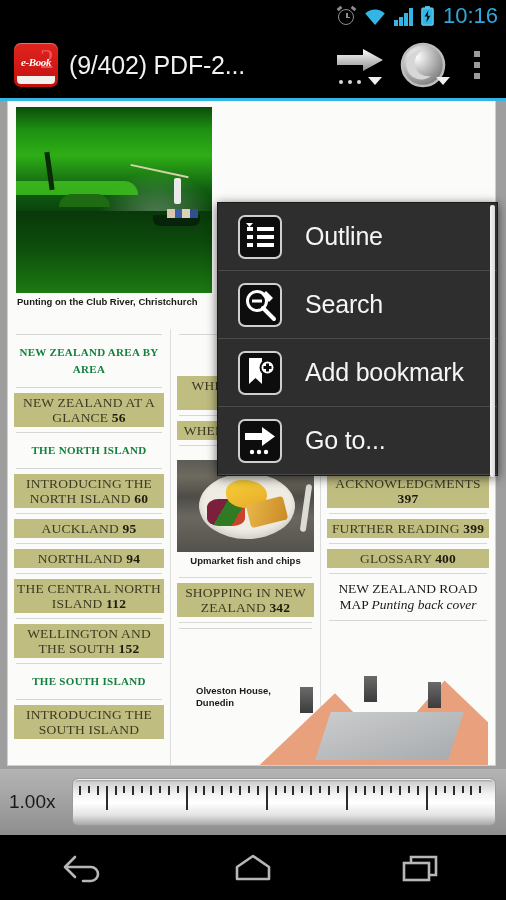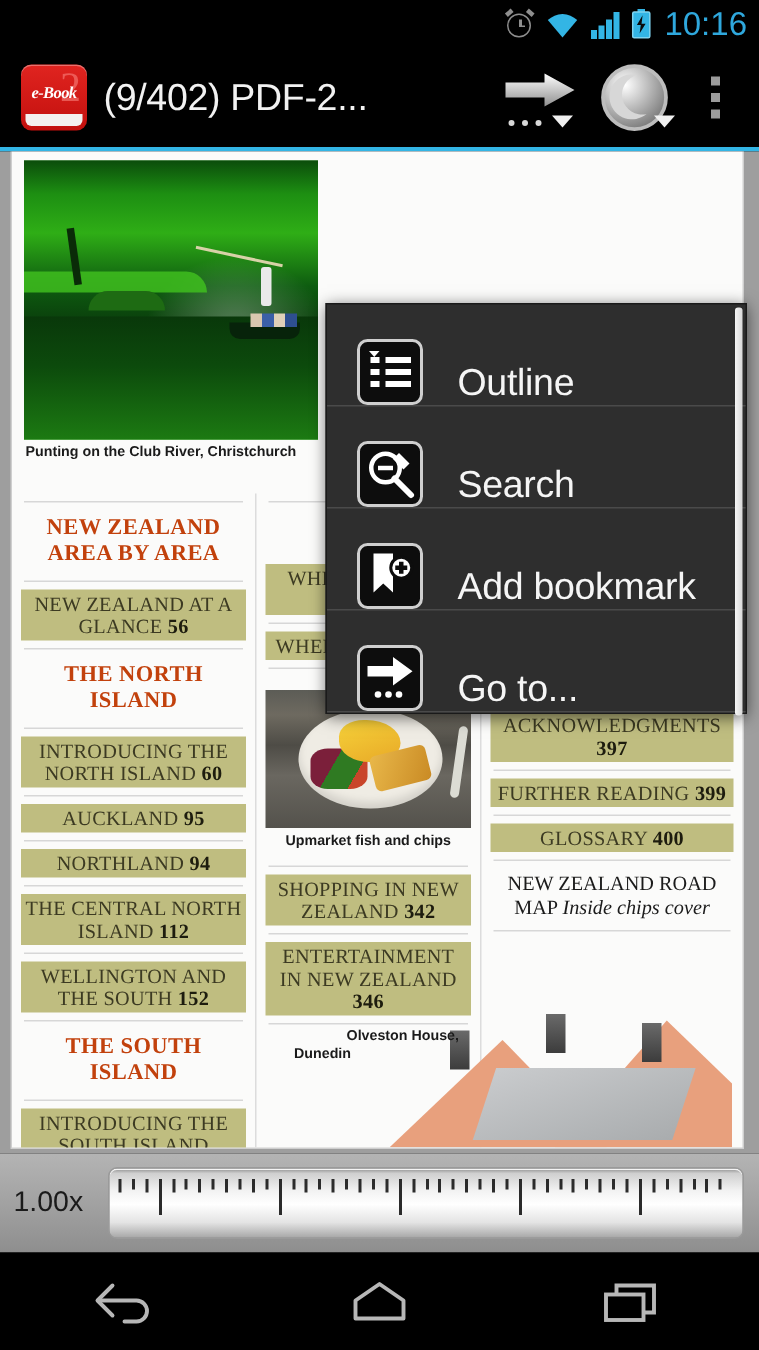--- a/index.html
+++ b/index.html
@@ -74,22 +74,22 @@
     overflow:hidden;
   }
   .cols { position:absolute; top:6px; left:0; width:487px; height:658px; display:flex; }
   .col { position:relative; padding:0 6px; }
   .col.c1 { width:162px; }
   .col.c2 { width:150px; border-left:1px solid #dcdcdc; }
   .col.c3 { width:175px; border-left:1px solid #dcdcdc; }
 
   .rule { height:1px; background:#d7d7d7; margin:5px 2px; }
   .hd {
-    text-align:center; font-family:"Liberation Serif", serif; color:#c2410c;
-    font-size:15px; line-height:17px; font-weight:bold; letter-spacing:.3px;
+    text-align:center; font-family:"Liberation Serif", serif; color:#15803d;
+    font-size:11px; line-height:17px; font-weight:bold; letter-spacing:.3px;
     padding:4px 2px;
   }
   .entry {
     background:#bfbd80; text-align:center;
     font-family:"Liberation Serif", serif; color:#3c3a22;
     font-size:13.5px; line-height:15px; padding:2px 3px; letter-spacing:.2px;
   }
   .entry b { color:#1d1c0e; font-weight:bold; }
   .plain {
     text-align:center; font-family:"Liberation Serif", serif; color:#1b1b1b;
@@ -146,21 +146,21 @@
     background:linear-gradient(160deg,#c9cbcd,#a9acae); transform:skewX(-18deg); }
   .ph-house .ch { position:absolute; bottom:56%; width:13px; height:26px;
     background:linear-gradient(180deg,#6a6a6a,#3c3c3c); }
 
   
   .menu {
     position:absolute; top:101px; left:217px; width:281px;
     background:#2e2e2e; border:1px solid #1a1a1a;
     box-shadow: 0 2px 10px rgba(0,0,0,.6);
   }
-  .menu-item { display:flex; align-items:flex-end; height:68px; padding-left:20px;
+  .menu-item { display:flex; align-items:center; height:68px; padding-left:20px;
     border-bottom:1px solid #4a4a4a; }
   .menu-item:last-child { border-bottom:none; }
   .mi-icon { width:44px; height:44px; flex:0 0 auto; background:#0d0d0d;
     border:2px solid #cfcfcf; border-radius:7px; position:relative; }
   .mi-label { color:#f5f5f5; font-size:25px; margin-left:23px; letter-spacing:-.2px; }
   .menu-scroll { position:absolute; top:2px; right:2px; width:5px; height:272px;
     background:linear-gradient(90deg,#f5f5f5,#d9d9d9); border-radius:2px; }
 
   
   .zoombar {
@@ -340,23 +340,20 @@
               <span class="chips"></span>
                 <span class="fork"></span>
             </div>
             <div class="cap" style="text-align:center;">Upmarket fish and chips</div>
           </div>
           <div class="rule" style="margin-top:8px;"></div>
           <div class="entry">
             <span>SHOPPING IN NEW ZEALAND </span><b>342</b>
           </div>
           <div class="rule"></div>
-          <div class="entry">
-            <span>ENTERTAINMENT IN NEW ZEALAND </span><b>346</b>
-          </div>
           <div class="rule"></div>
         </div>
 
         <div class="col c3">
           <div style="margin-top:2px;">
             <div class="photo ph-rugby">
               <span class="pl" style="left:10%;background:#8e2030;"></span>
               <span class="pl" style="left:22%;background:#1d2a52;"></span>
               <span class="pl" style="left:34%;background:#c03040;"></span>
               <span class="pl" style="left:46%;background:#1d2a52;"></span>
@@ -381,38 +378,38 @@
           <div class="rule"></div>
           <div class="entry">
             <span>FURTHER READING </span><b>399</b>
           </div>
           <div class="rule"></div>
           <div class="entry">
             <span>GLOSSARY </span><b>400</b>
           </div>
           <div class="rule"></div>
           <div class="plain">
-            <span>NEW ZEALAND ROAD MAP </span><i>Inside chips cover</i>
+            <span>NEW ZEALAND ROAD MAP </span><i>Punting back cover</i>
           </div>
           <div class="rule"></div>
         </div>
       </div>
 
       <div style="position:absolute;left:180px;bottom:0;width:300px;height:92px;overflow:hidden;">
         <div class="ph-house">
           <span class="roofA"></span>
             <span class="roofB"></span>
           <span class="flat"></span>
           <span class="ch" style="left:18%;"></span>
             <span class="ch" style="left:40%;bottom:68%;"></span>
           <span class="ch" style="left:62%;bottom:62%;"></span>
         </div>
       </div>
       <div style="position:absolute;left:188px;bottom:56px;width:110px;">
-        <div class="cap" style="padding:0;text-align:right;">Olveston House,</div>
+        <div class="cap" style="padding:0;">Olveston House,</div>
         <div class="cap" style="padding:0;">Dunedin</div>
       </div>
 
     </div>
 
     <div class="menu">
 
       <div class="menu-item">
         <span class="mi-icon">
           <svg width="40" height="40" viewBox="0 0 40 40">

